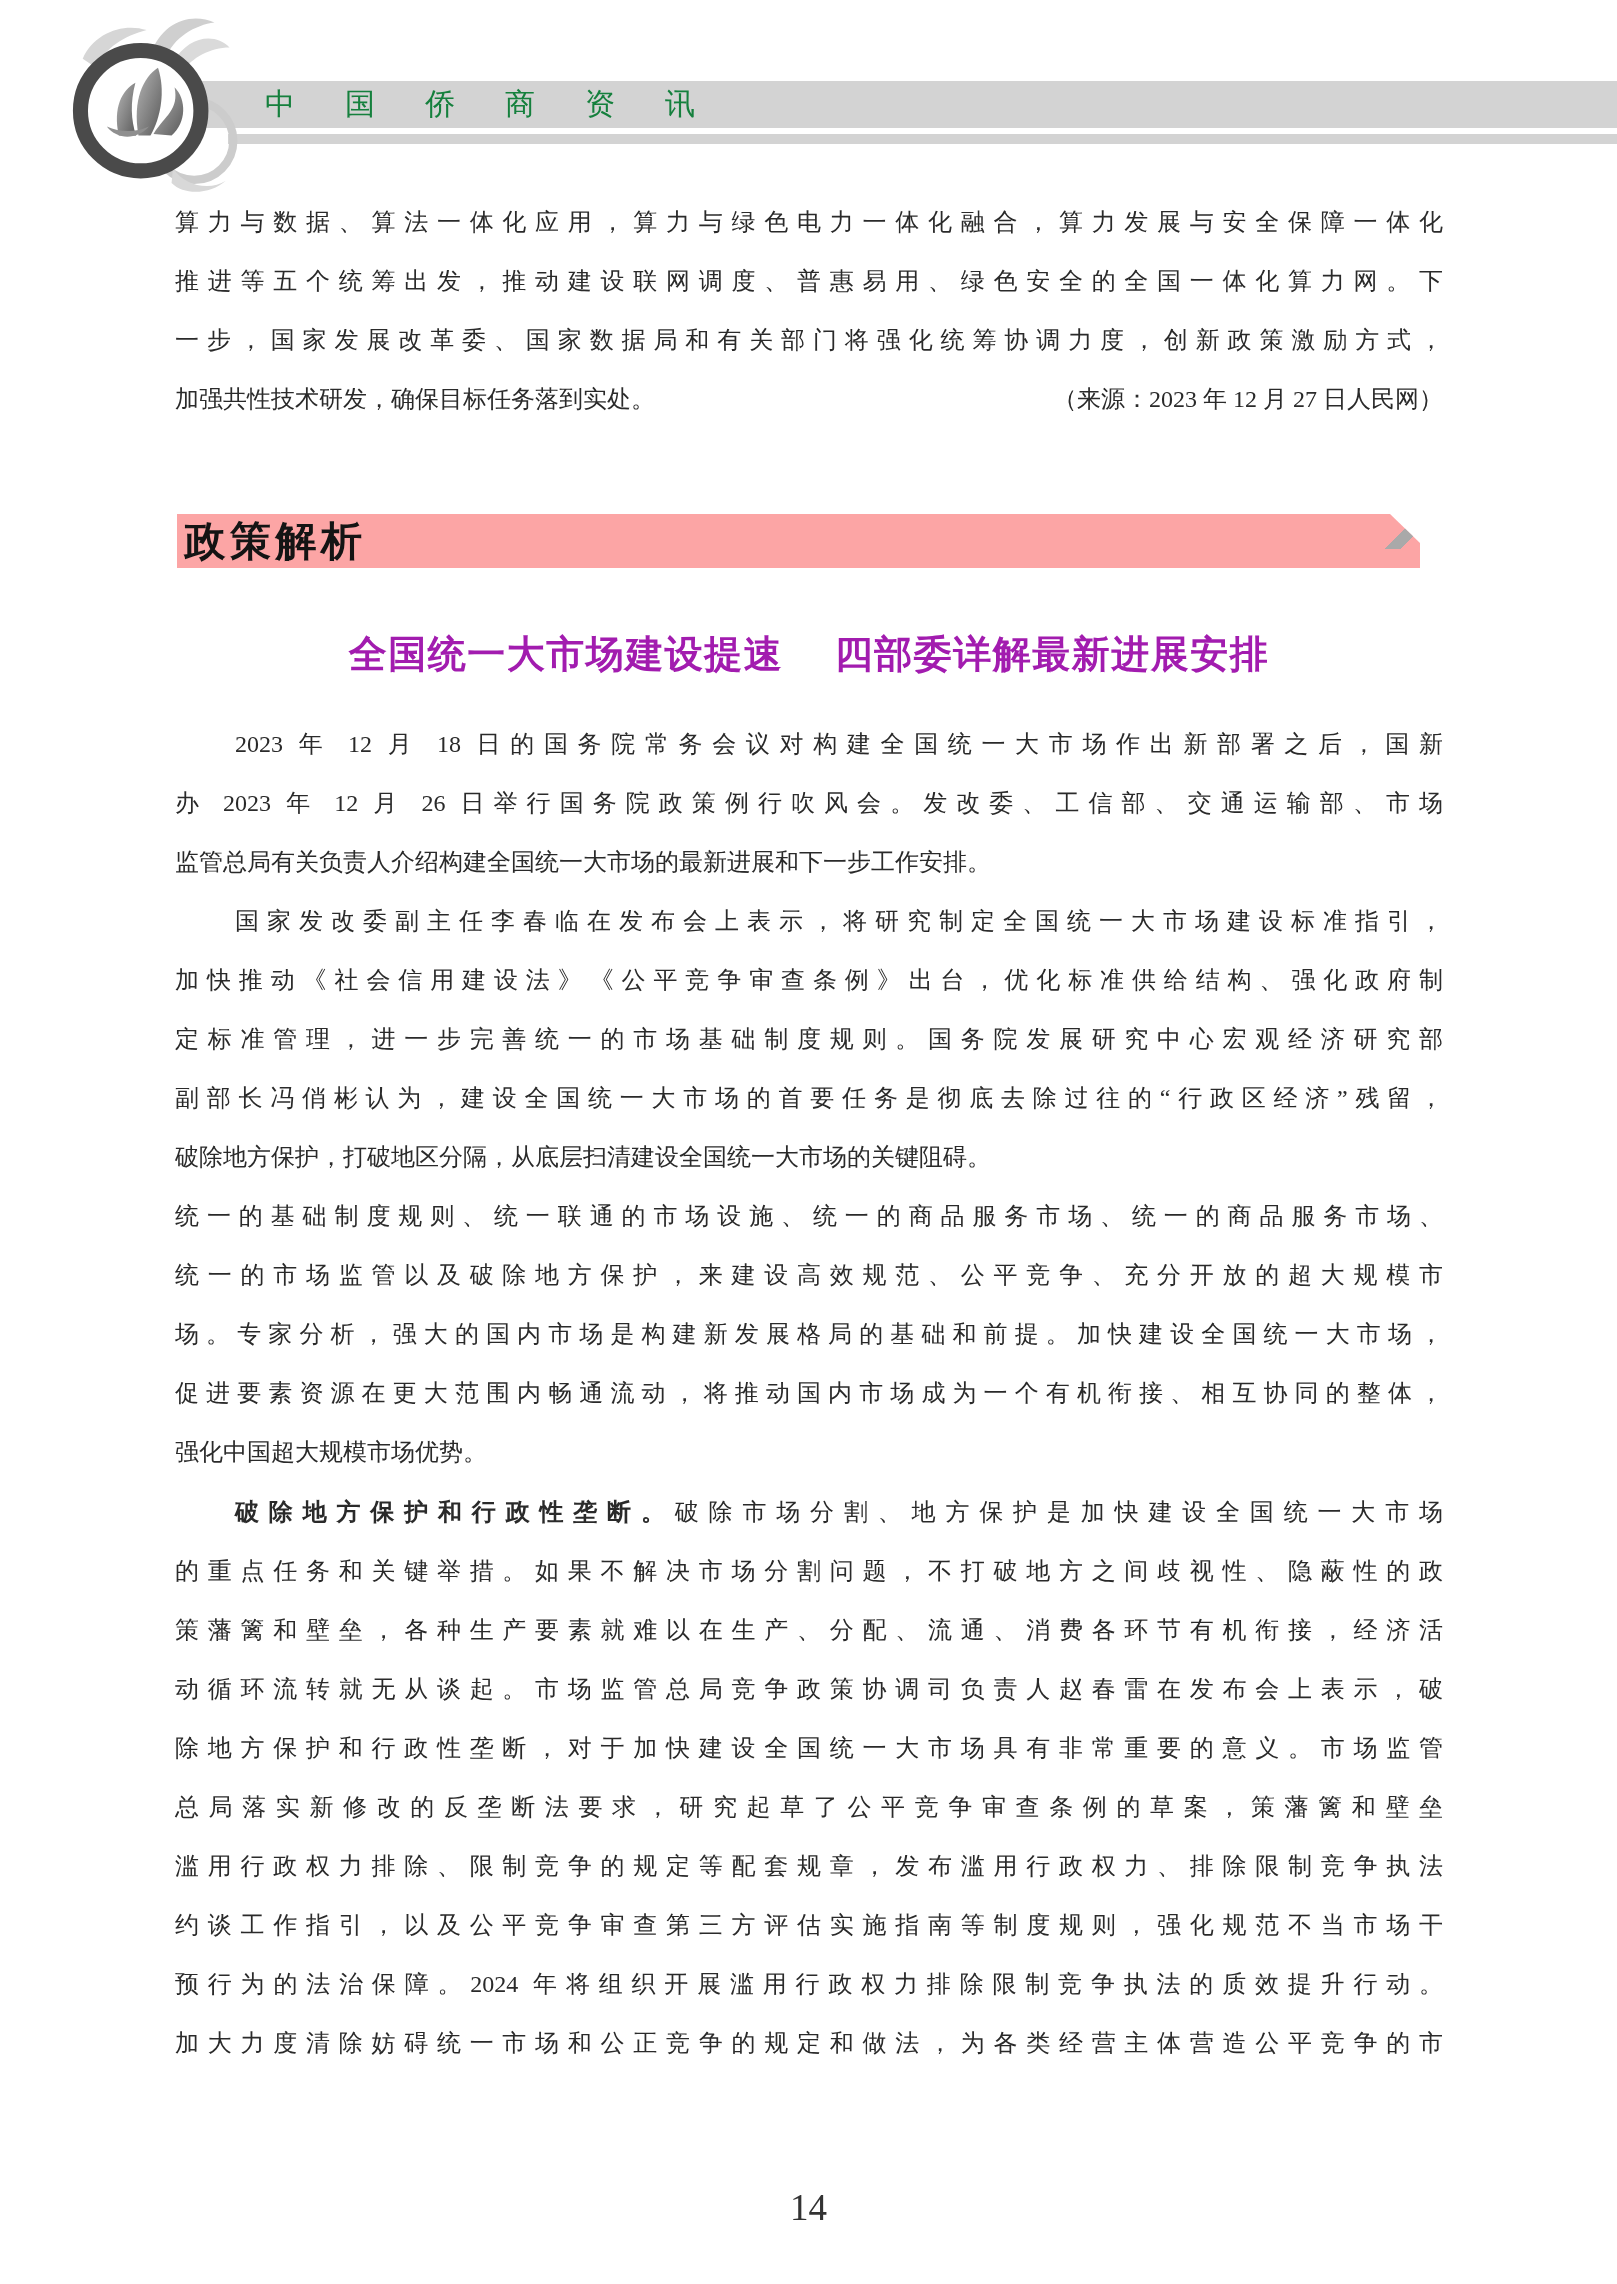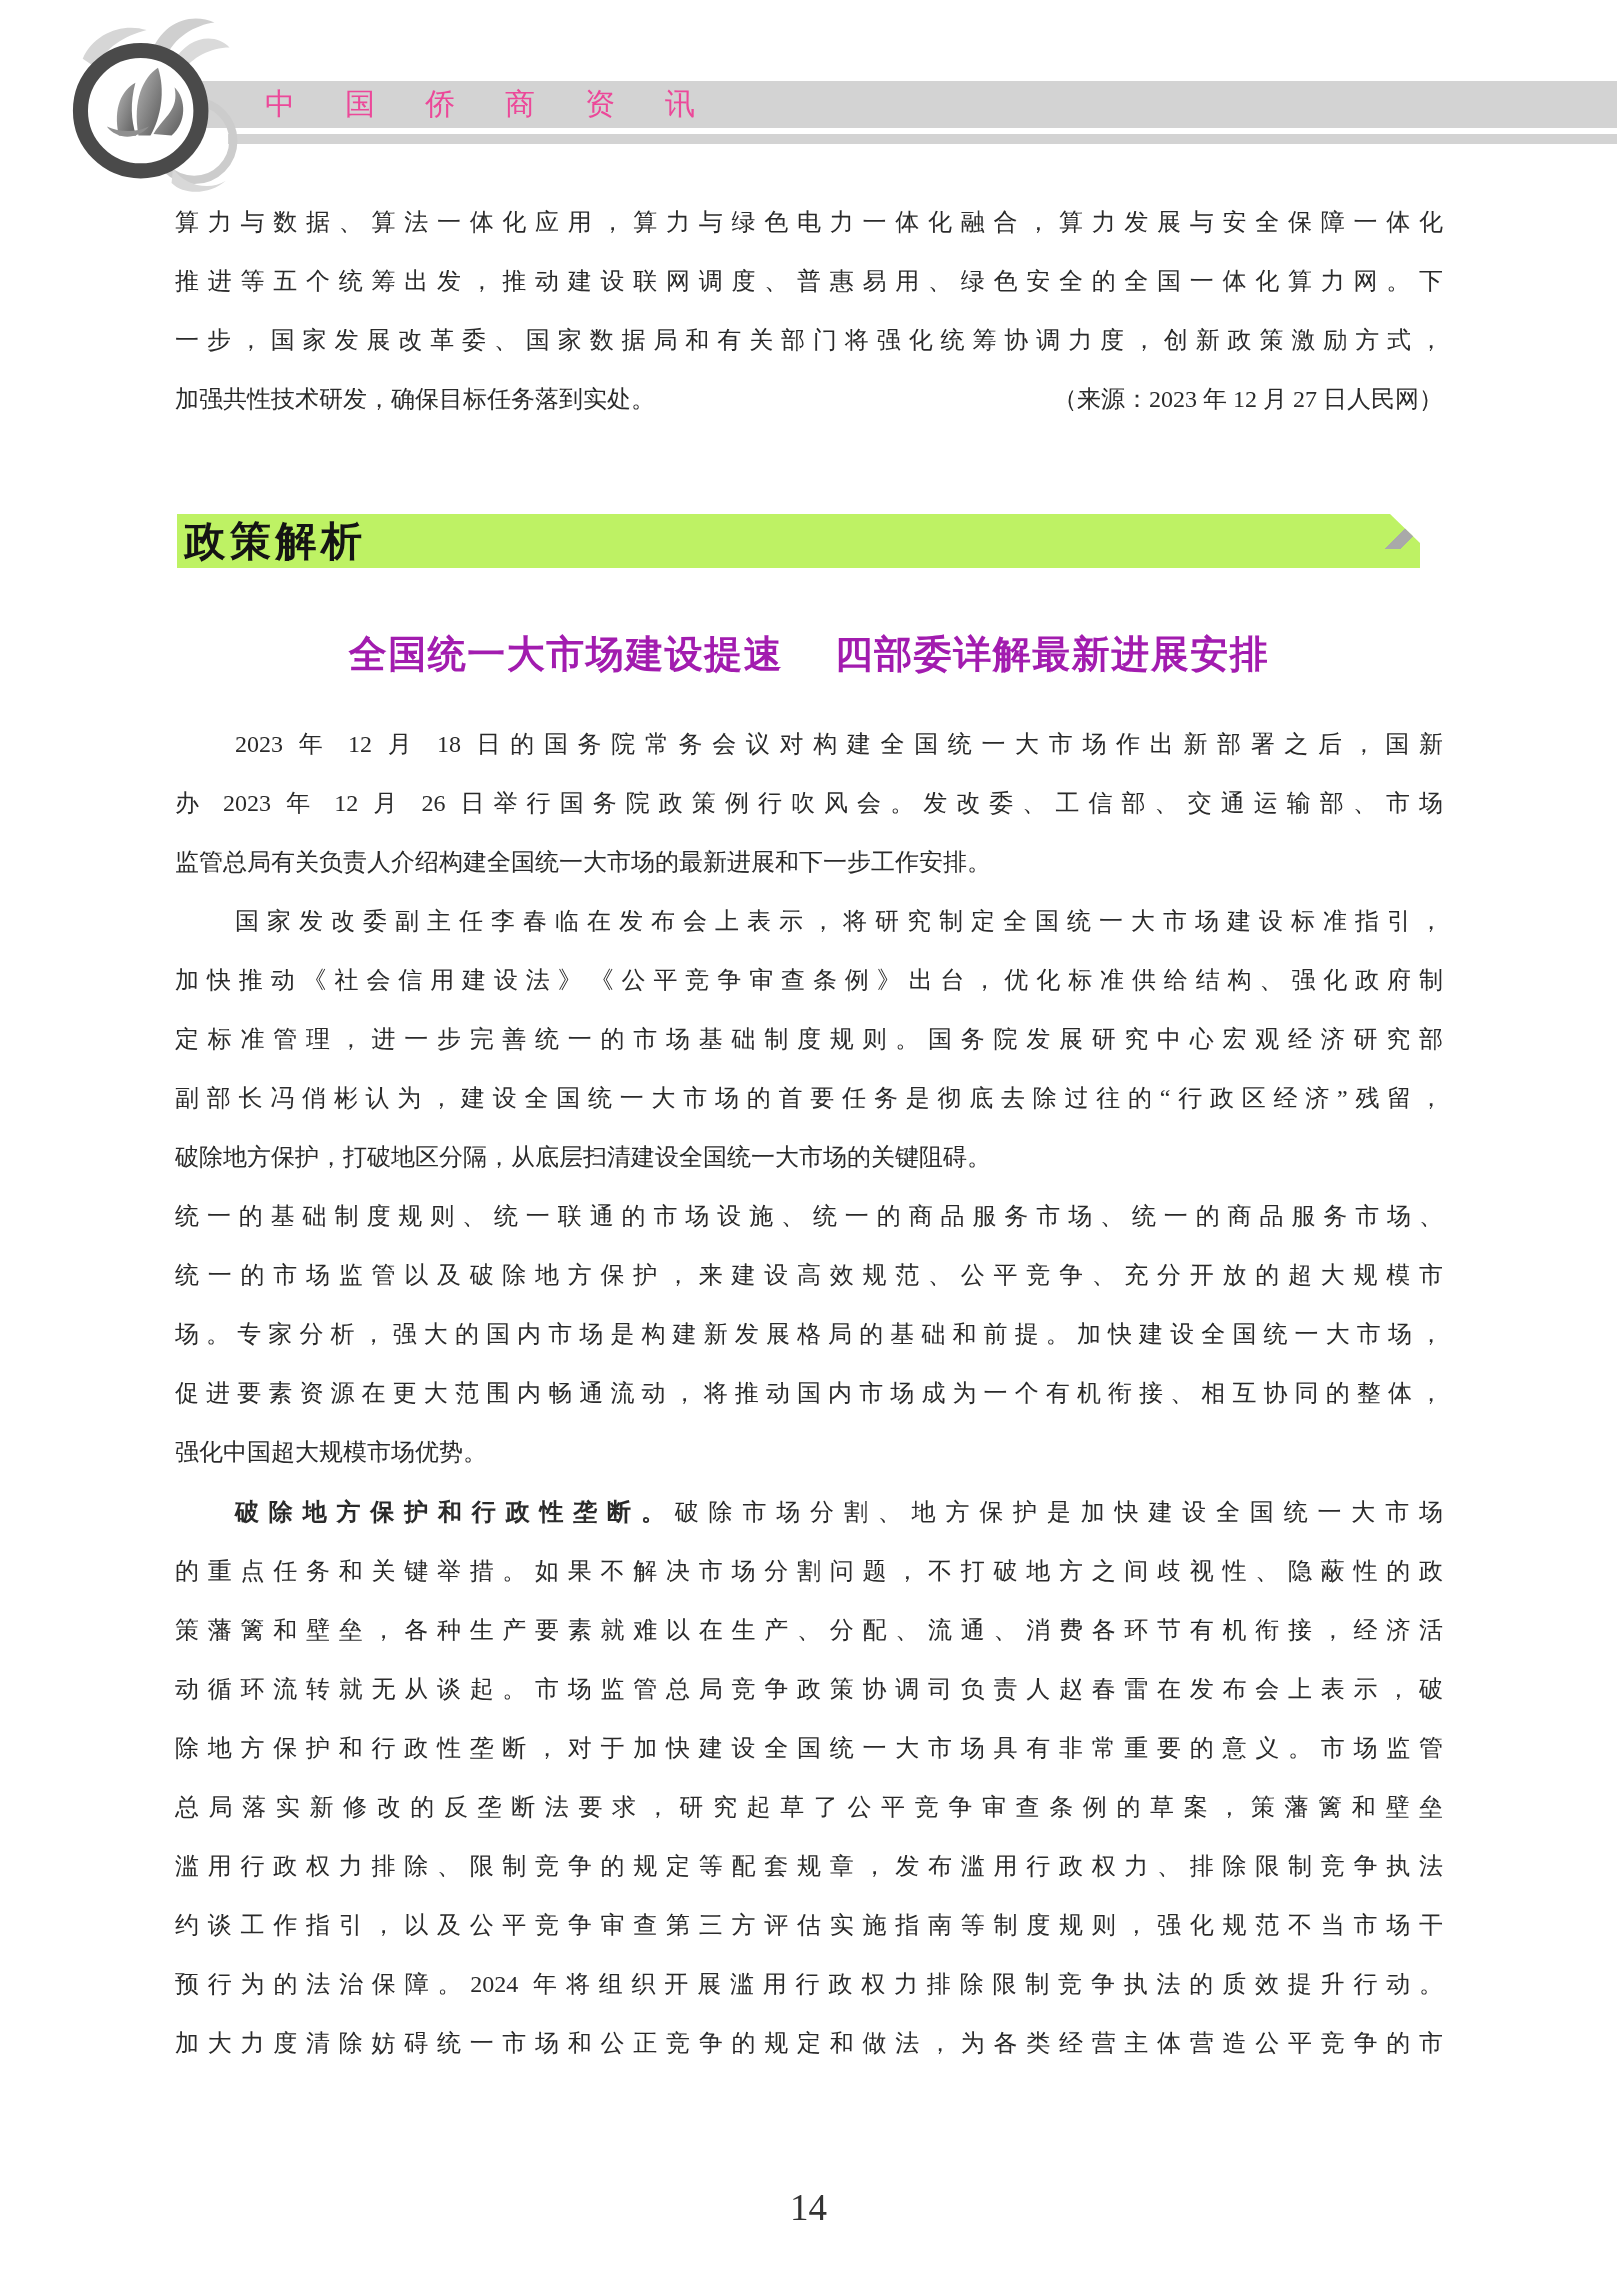--- a/index.html
+++ b/index.html
@@ -4,35 +4,35 @@
 <style>
   html,body{margin:0;padding:0;background:#ffffff;}
   .page{position:relative;width:1617px;height:2284px;background:#ffffff;overflow:hidden;
         font-family:"Liberation Serif","DejaVu Serif",serif;color:#2a2a2a;}
 
   
   .band-main{position:absolute;left:192px;top:81px;right:0;height:47px;background:#d3d3d3;}
   .band-thin{position:absolute;left:228px;top:134px;right:0;height:9.8px;background:#d3d3d3;}
   .masthead{position:absolute;left:265px;top:81px;height:47px;display:flex;align-items:center;
             font-family:"Liberation Sans","DejaVu Sans",sans-serif;
-            font-size:30px;color:#ec4899;letter-spacing:50px;white-space:nowrap;}
+            font-size:30px;color:#15803d;letter-spacing:50px;white-space:nowrap;}
   .logo{position:absolute;left:60px;top:6px;width:196px;height:192px;}
 
   
   .textcol{position:absolute;left:175px;width:1268px;font-size:24px;line-height:59px;}
   #intro{top:193px;}
   #body{top:715px;}
   .ln{white-space:nowrap;}
   .ln.j{text-align:justify;text-align-last:justify;}
   .ln.ind{text-indent:60px;}
   .ln.split{display:flex;justify-content:space-between;text-indent:0;}
   .lead{font-family:"Liberation Sans","DejaVu Sans",sans-serif;font-weight:bold;}
 
   
-  .section-band{position:absolute;left:177px;top:514px;width:1243px;height:54px;background:#bef264;
+  .section-band{position:absolute;left:177px;top:514px;width:1243px;height:54px;background:#fca5a5;
                 clip-path:polygon(0 0,1213px 0,100% 29px,100% 100%,0 100%);}
   .fold{position:absolute;right:0;top:0;width:39px;height:35px;
         background:linear-gradient(135deg, rgba(0,0,0,0) 52%, #a9a9a9 52%, #a9a9a9 74%, rgba(0,0,0,0) 74%);}
   .section-label{position:absolute;left:7.5px;top:0;height:54px;display:flex;align-items:center;
                  font-family:"Liberation Sans","DejaVu Sans",sans-serif;font-weight:bold;
                  font-size:41px;letter-spacing:4.5px;color:#141414;}
 
   
   .article-title{position:absolute;left:175px;width:1268px;top:632px;text-align:center;
                  font-family:"Liberation Sans","DejaVu Sans",sans-serif;font-weight:bold;

